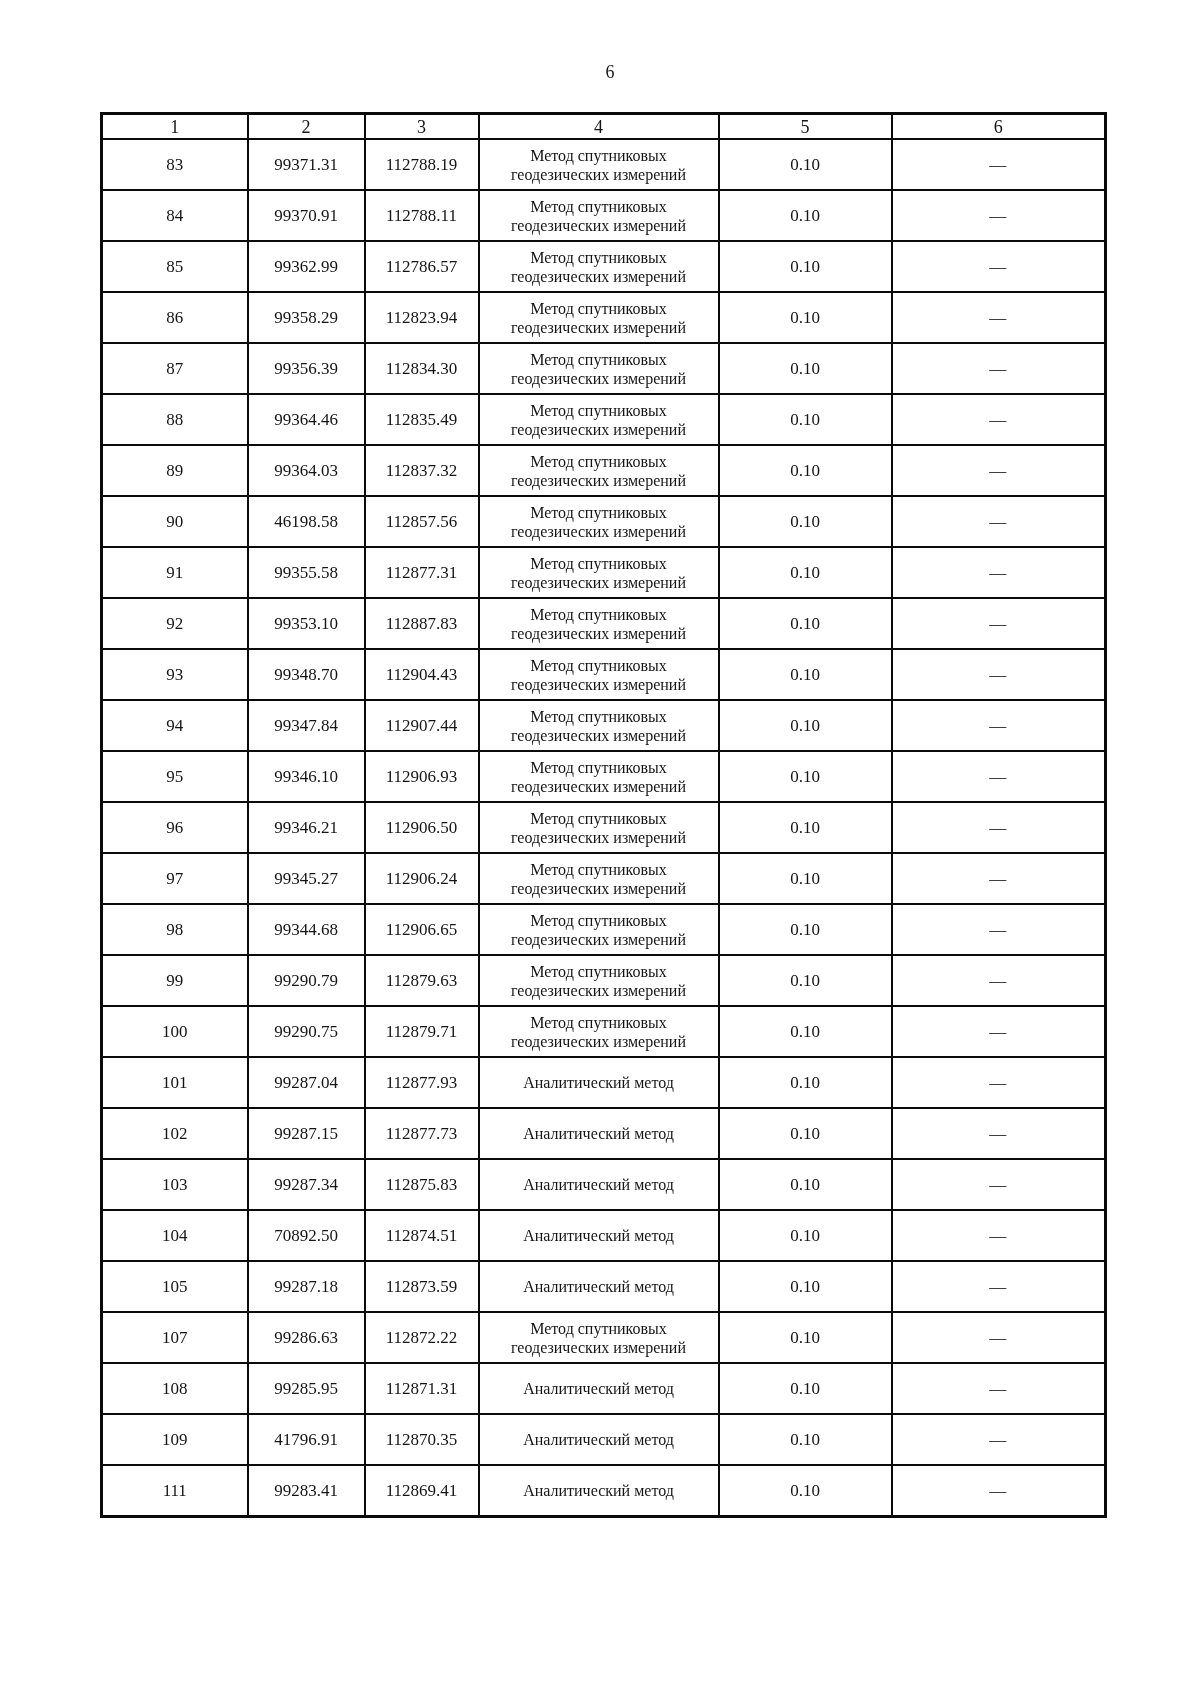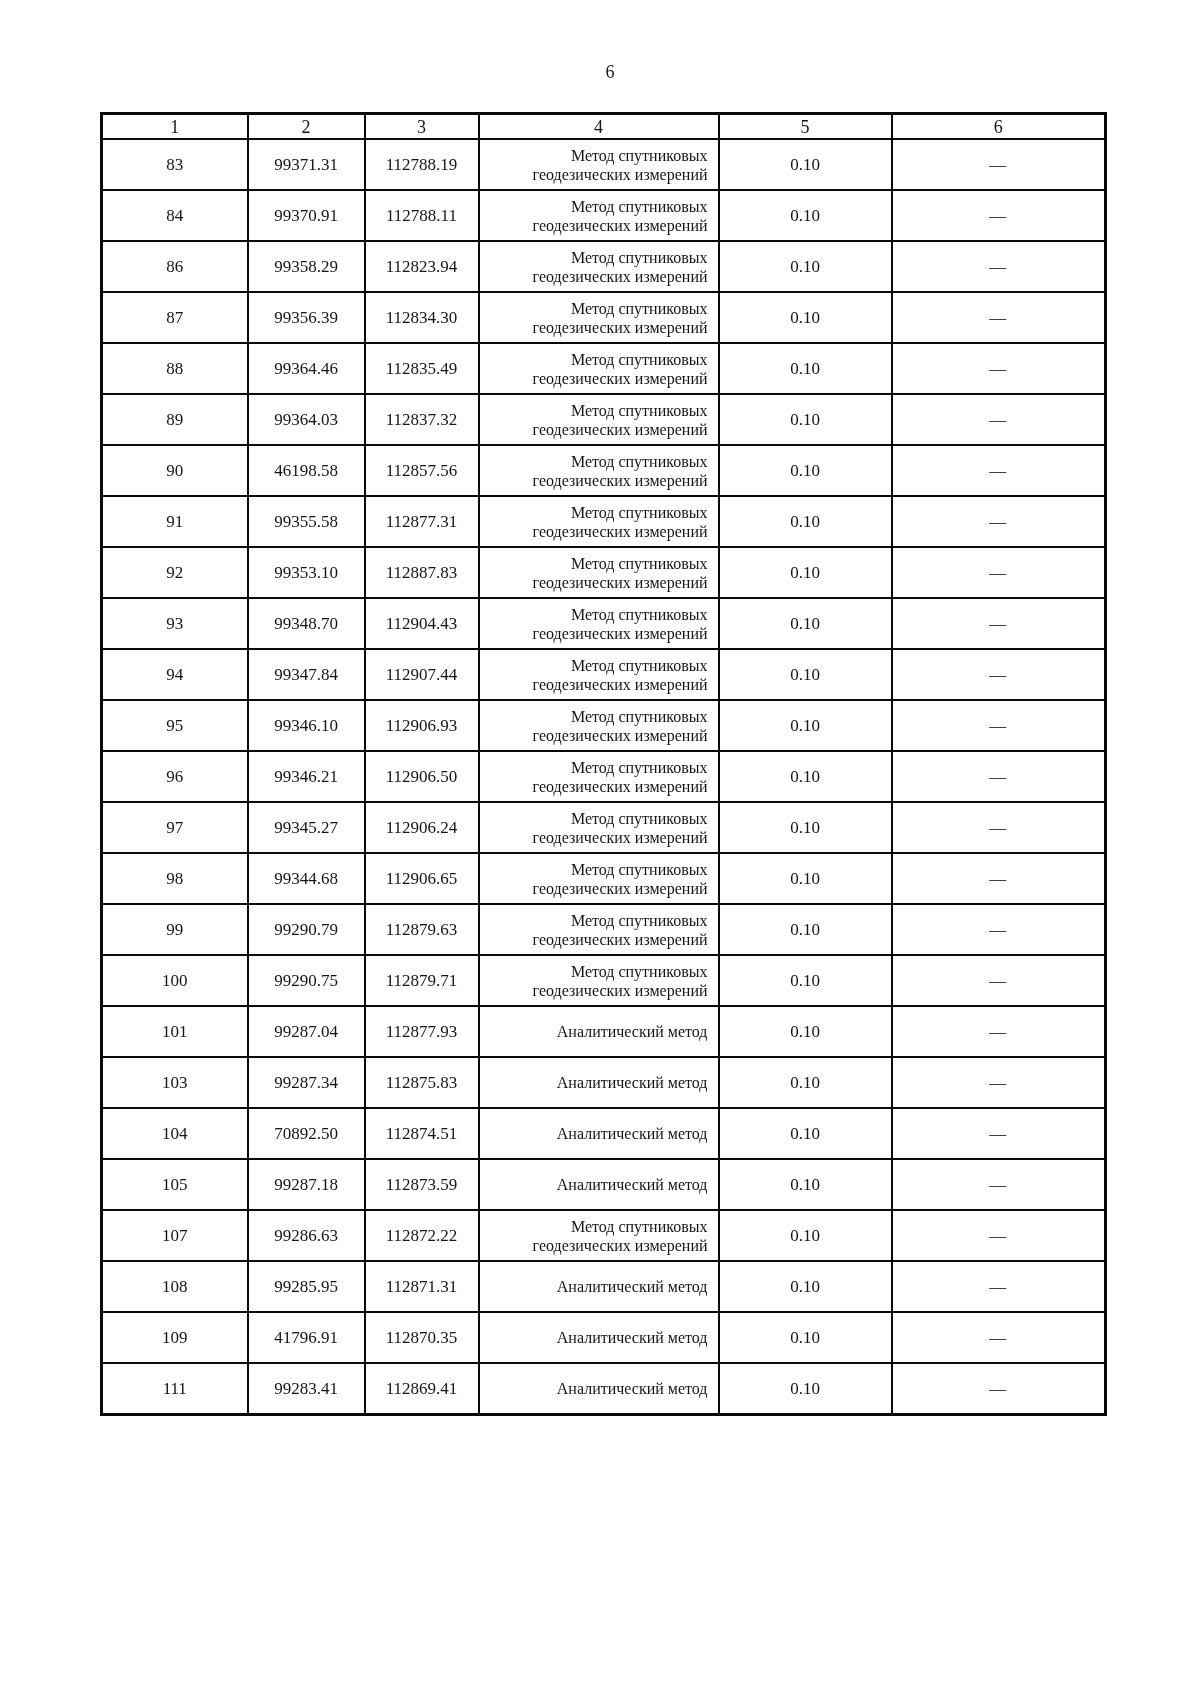--- a/index.html
+++ b/index.html
@@ -56,21 +56,20 @@
     line-height: 20px;
   }
   .coord-table td {
     height: 49px;
     font-size: 17px;
   }
   .coord-table td.method {
     font-size: 16px;
     line-height: 19px;
     padding: 0 10px;
-    text-align: right;
   }
   .coord-table td.note {
     font-size: 17px;
     letter-spacing: 1px;
   }
 </style>
 </head>
 <body>
 
 <div class="page">
@@ -107,20 +106,28 @@
     </tr>
         <tr>
       <td>84</td>
       <td>99370.91</td>
       <td>112788.11</td>
       <td class="method">Метод спутниковых геодезических измерений</td>
       <td>0.10</td>
       <td class="note">—</td>
     </tr>
         <tr>
+      <td>85</td>
+      <td>99362.99</td>
+      <td>112786.57</td>
+      <td class="method">Метод спутниковых геодезических измерений</td>
+      <td>0.10</td>
+      <td class="note">—</td>
+    </tr>
+        <tr>
       <td>86</td>
       <td>99358.29</td>
       <td>112823.94</td>
       <td class="method">Метод спутниковых геодезических измерений</td>
       <td>0.10</td>
       <td class="note">—</td>
     </tr>
         <tr>
       <td>87</td>
       <td>99356.39</td>
@@ -235,20 +242,28 @@
     </tr>
         <tr>
       <td>101</td>
       <td>99287.04</td>
       <td>112877.93</td>
       <td class="method">Аналитический метод</td>
       <td>0.10</td>
       <td class="note">—</td>
     </tr>
         <tr>
+      <td>102</td>
+      <td>99287.15</td>
+      <td>112877.73</td>
+      <td class="method">Аналитический метод</td>
+      <td>0.10</td>
+      <td class="note">—</td>
+    </tr>
+        <tr>
       <td>103</td>
       <td>99287.34</td>
       <td>112875.83</td>
       <td class="method">Аналитический метод</td>
       <td>0.10</td>
       <td class="note">—</td>
     </tr>
         <tr>
       <td>104</td>
       <td>70892.50</td>

